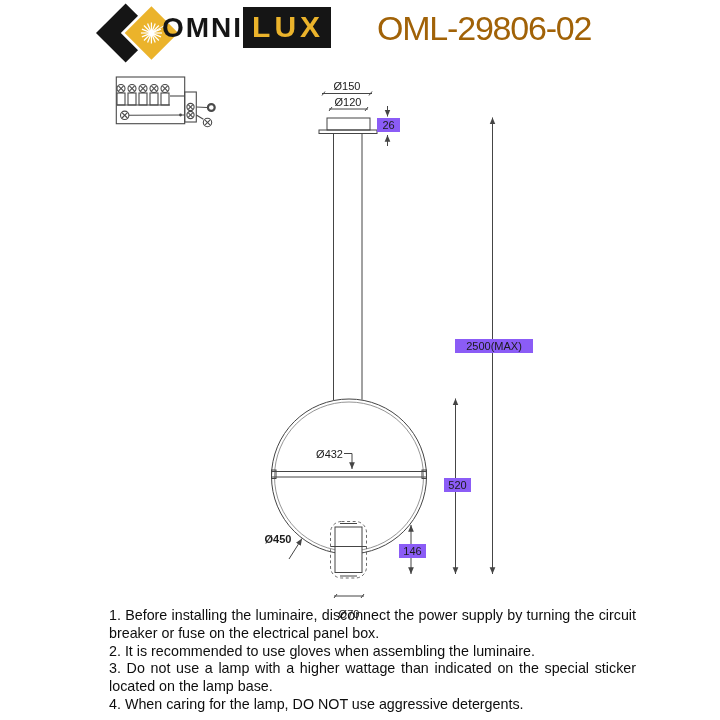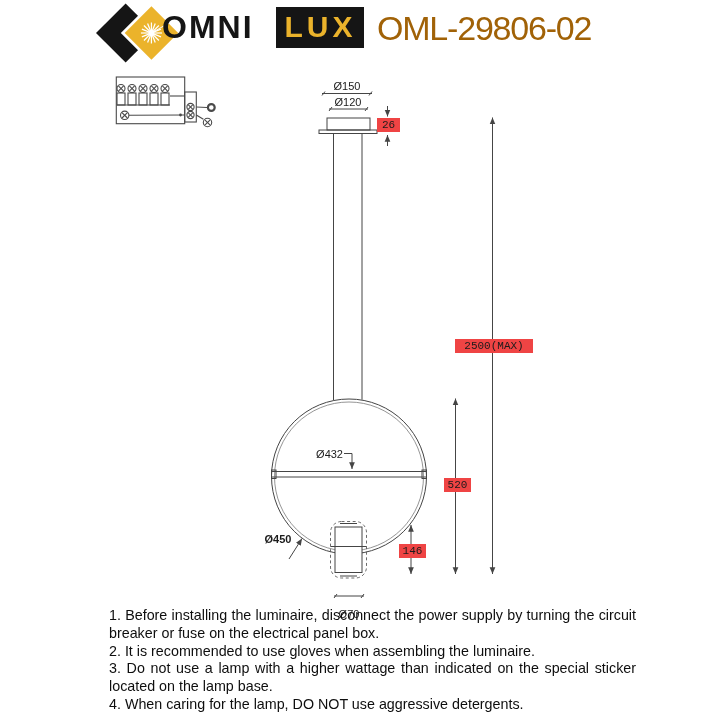--- a/index.html
+++ b/index.html
@@ -4,36 +4,36 @@
 <style>
   html,body{margin:0;padding:0;}
   body{
     width:720px;height:720px;position:relative;background:#ffffff;
     font-family:"Liberation Sans",sans-serif;color:#1b1b1b;overflow:hidden;
   }
   
   .logo{position:absolute;left:96px;top:1px;width:240px;height:64px;}
   .logo-icon{position:absolute;left:0;top:0;}
   .brand-line{position:absolute;left:66px;top:6px;display:flex;align-items:center;}
-  .brand-omni{font-weight:bold;font-size:32px;letter-spacing:2px;color:#151515;}
-  .brand-lux-box{background:#151515;margin-left:22px;padding:3px 7px 4px 9px;}
+  .brand-omni{font-weight:bold;font-size:28px;letter-spacing:2px;color:#151515;}
+  .brand-lux-box{background:#151515;margin-left:0;padding:3px 7px 4px 9px;}
   .brand-lux{font-weight:bold;font-size:30px;letter-spacing:4px;color:#EBB32B;}
   .brand-tagline{position:absolute;left:67px;top:44px;font-size:10.5px;letter-spacing:4.6px;color:#3d3d3d;white-space:nowrap;}
   .model{
     position:absolute;left:377px;top:9px;width:300px;
     font-weight:normal;font-size:34px;letter-spacing:-1.2px;color:#a16207;
   }
   
   .linework{position:absolute;left:0;top:0;z-index:1;}
   .schematic{position:absolute;left:110px;top:74px;z-index:1;}
   .dim{
     position:absolute;z-index:2;font-size:11px;color:#1b1b1b;
     text-align:center;line-height:14px;white-space:nowrap;
   }
-  .dim.bg{background:#ef4444;padding:0 1px;font-family:Liberation Mono, monospace;}
+  .dim.bg{background:#8b5cf6;padding:0 1px;}
   
   .instructions{
     position:absolute;left:109px;top:607px;width:527px;z-index:2;
     font-size:14.3px;line-height:17.8px;color:#0e0e0e;
   }
   .instructions p{margin:0;text-align:justify;}
   .instructions p:last-child{text-align:left;}
 </style>
 </head>
 <body>

